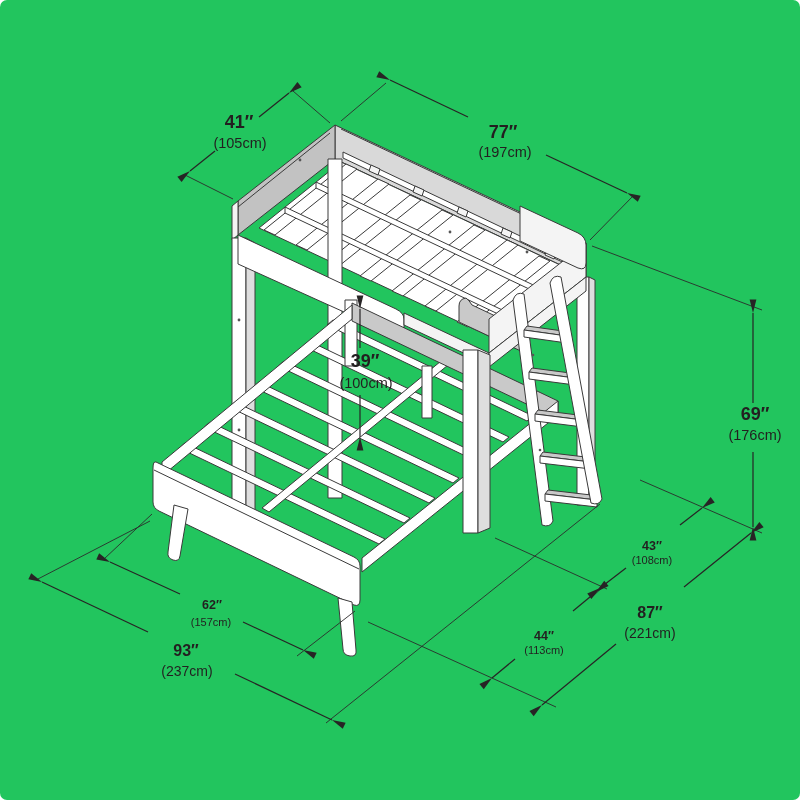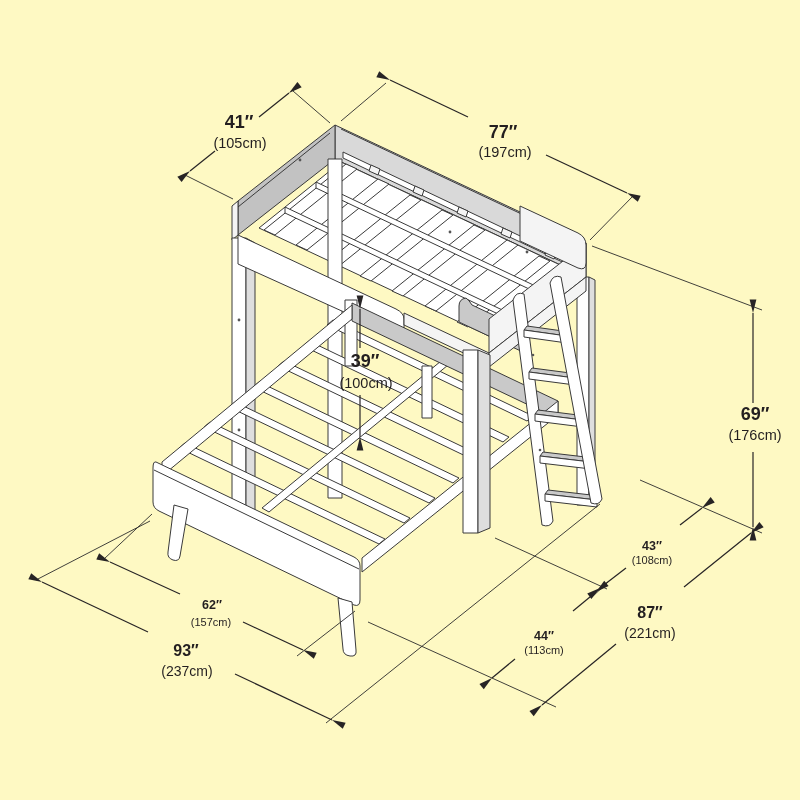--- a/index.html
+++ b/index.html
@@ -1,17 +1,17 @@
 <!DOCTYPE html>
 <html><head>
 <meta charset="utf-8">
 <style>
   html,body{margin:0;padding:0;background:#ffffff;}
-  .canvas{width:800px;height:800px;position:relative;background:#fef9c3;overflow:hidden;
-          font-family:"Liberation Sans","DejaVu Sans",sans-serif;}
+  .canvas{width:800px;height:800px;position:relative;background:#22c55e;overflow:hidden;
+          font-family:"Liberation Sans","DejaVu Sans",sans-serif;border-radius:7px;}
   svg{display:block;}
   .f   {fill:#ffffff;stroke:#3a3a3a;stroke-width:1;stroke-linejoin:round;}
   .f2  {fill:#f4f4f4;stroke:#3a3a3a;stroke-width:1;stroke-linejoin:round;}
   .sideL{fill:#dedede;stroke:#3a3a3a;stroke-width:1;stroke-linejoin:round;}
   .shadeA{fill:#d9d9d9;stroke:#3a3a3a;stroke-width:1;stroke-linejoin:round;}
   .shadeB{fill:#c2c2c2;stroke:#3a3a3a;stroke-width:1;stroke-linejoin:round;}
   .shadeC{fill:#c9c9c9;stroke:#3a3a3a;stroke-width:1;stroke-linejoin:round;}
   .ln  {stroke:#3a3a3a;stroke-width:1;fill:none;}
   .dim {stroke:#272425;stroke-width:1.2;fill:none;}
   .ext {stroke:#2b2b2b;stroke-width:0.9;fill:none;}

